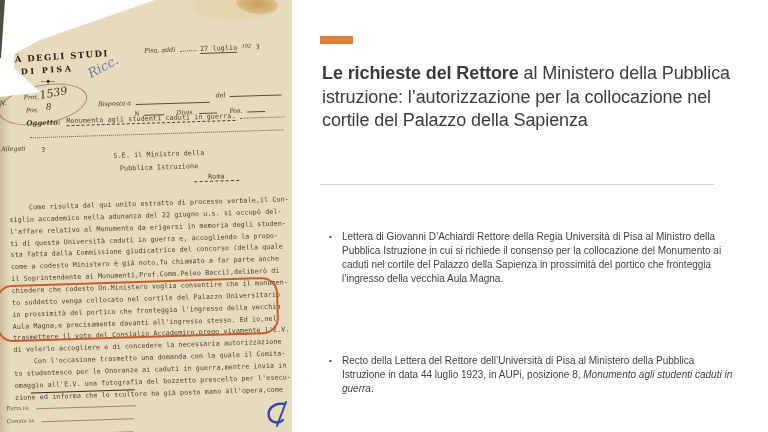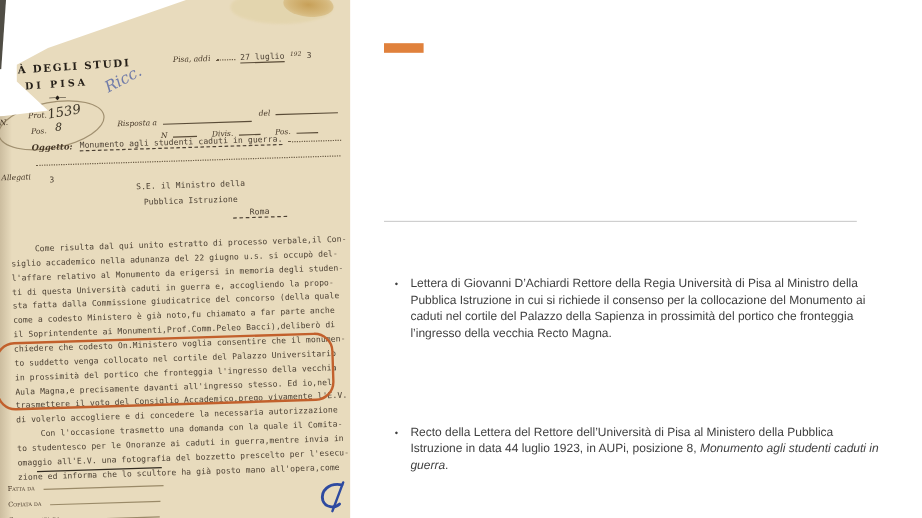--- a/index.html
+++ b/index.html
@@ -163,26 +163,27 @@
       <path d="M21 4 C10 2 3 9 5 17 C7 23 15 24 19 20" fill="none" stroke="#2e4aa0" stroke-width="2.4" stroke-linecap="round"></path>
       <path d="M22 2 L13 26" fill="none" stroke="#2e4aa0" stroke-width="2" stroke-linecap="round"></path>
     </svg>
 
     <div class="fold"></div>
     <div class="sliver"></div>
   </div>
 
   <div class="accent-bar"></div>
 
+  <div class="title"><b>Le richieste del Rettore</b><span> al Ministero della Pubblica istruzione: l’autorizzazione per la collocazione nel cortile del Palazzo della Sapienza</span></div>
 
   <div class="divider"></div>
 
   <div class="bullet b1">
     <span class="marker">•</span>
-    <span class="btxt">Lettera di Giovanni D’Achiardi Rettore della Regia Università di Pisa al Ministro della Pubblica Istruzione in cui si richiede il consenso per la collocazione del Monumento ai caduti nel cortile del Palazzo della Sapienza in prossimità del portico che fronteggia l’ingresso della vecchia Recto Magna.</span>
+    <span class="btxt">Lettera di Giovanni D’Achiardi Rettore della Regia Università di Pisa al Ministro della Pubblica Istruzione in cui si richiede il consenso per la collocazione del Monumento ai caduti nel cortile del Palazzo della Sapienza in prossimità del portico che fronteggia l’ingresso della vecchia Aula Magna.</span>
   </div>
 
   <div class="bullet b2">
     <span class="marker">•</span>
     <span class="btxt"><span>Recto della Lettera del Rettore dell’Università di Pisa al Ministero della Pubblica Istruzione in data 44 luglio 1923, in AUPi, posizione 8, </span><span class="it">Monumento agli studenti caduti in guerra</span><span>.</span></span>
   </div>
 
 </div>
 
 </body></html>

